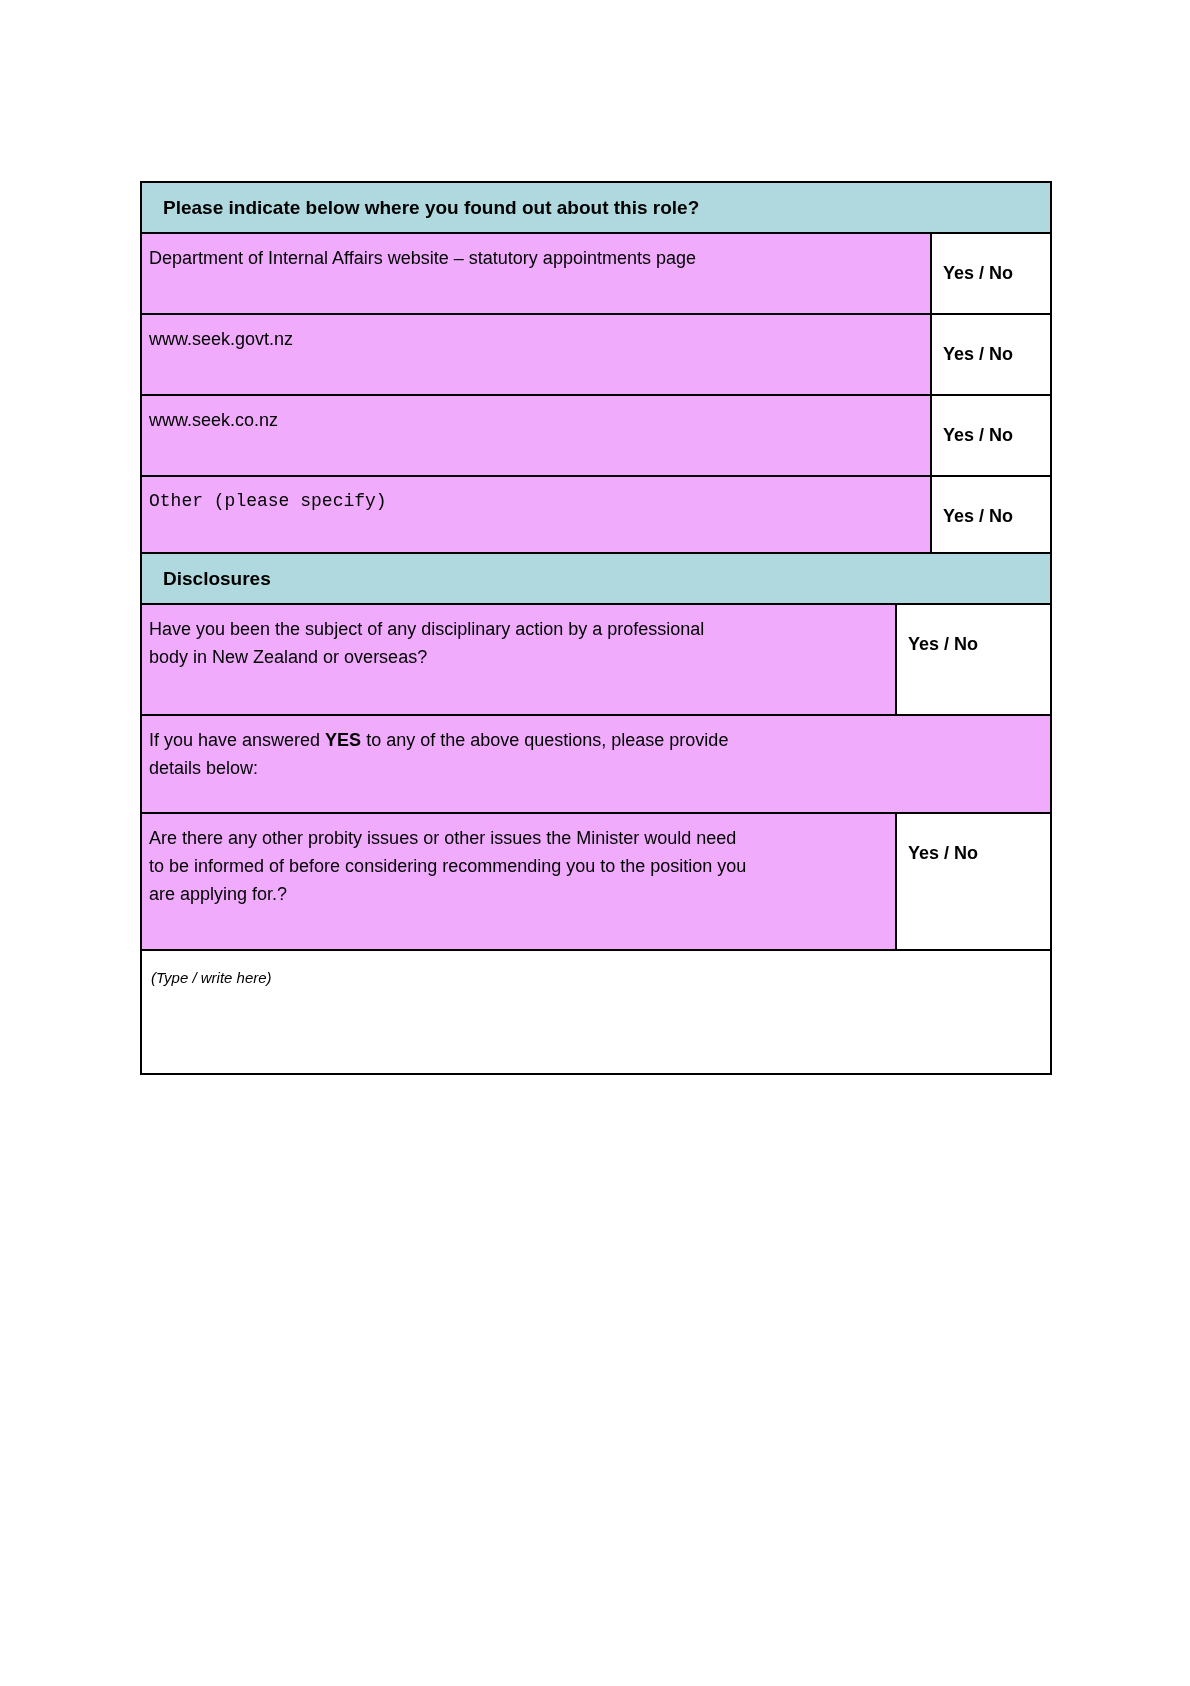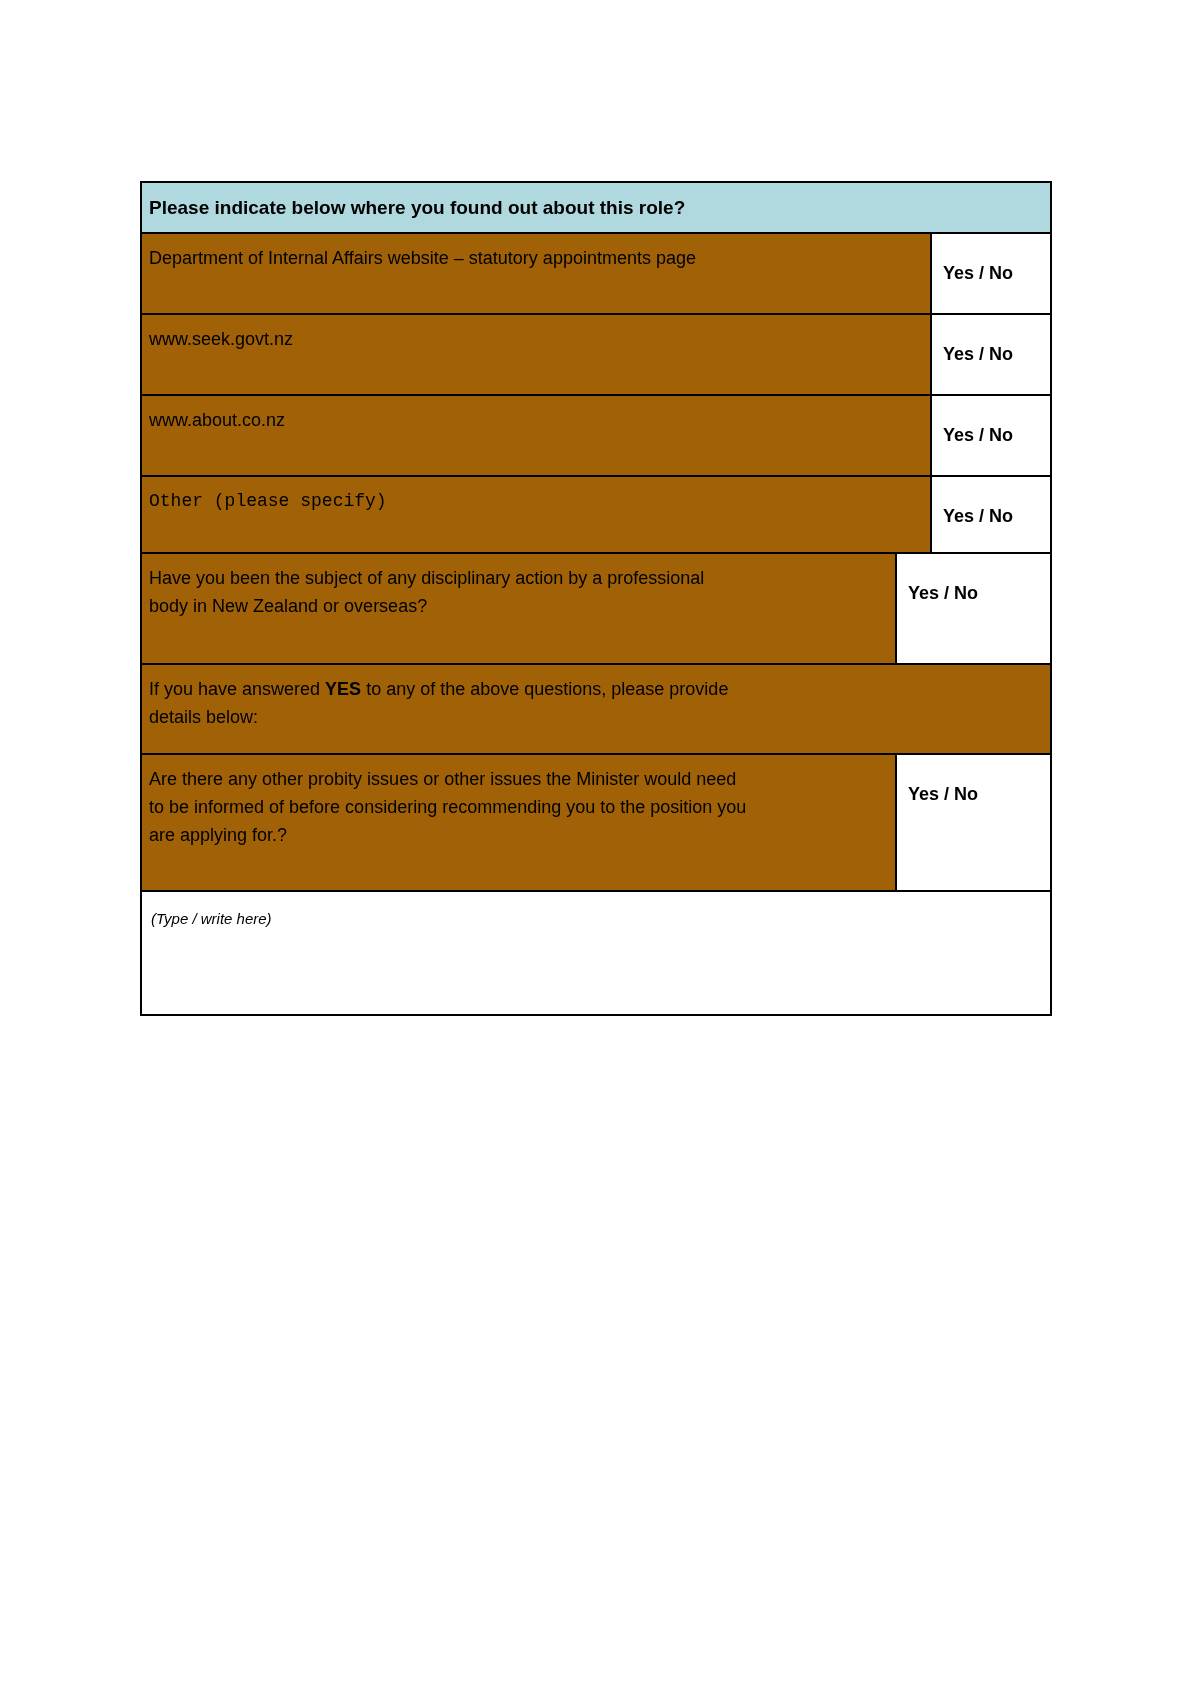--- a/index.html
+++ b/index.html
@@ -26,28 +26,28 @@
     font-size: 18px;
     line-height: 28px;
     vertical-align: top;
     overflow: hidden;
   }
   th.hdr {
     background: #afd9de;
     text-align: left;
     font-weight: bold;
     font-size: 19px;
-    padding: 0 8px 0 7px;
+    padding: 0 8px 0 21px;
     height: 49px;
     vertical-align: middle;
     margin-top: 37px;
   }
   td.q {
-    background: #a16207;
-    padding: 10px 10px 0 7px;
+    background: #f0abfc;
+    padding: 10px 10px 8px 7px;
     white-space: pre-line;
   }
   td.a {
     background: #ffffff;
     font-weight: bold;
     padding: 25px 4px 8px 11px;
   }
   .h50  { height: 46px; }
   .h98  { height: 94px; }
   .h80  { height: 76px; }
@@ -89,36 +89,39 @@
       </tr>
       <tr>
         <td class="q h50">Department of Internal Affairs website – statutory appointments page</td>
         <td class="a h50">Yes / No</td>
       </tr>
       <tr>
         <td class="q h50">www.seek.govt.nz</td>
         <td class="a h50">Yes / No</td>
       </tr>
       <tr>
-        <td class="q h50">www.about.co.nz</td>
+        <td class="q h50">www.seek.co.nz</td>
         <td class="a h50">Yes / No</td>
       </tr>
       <tr>
         <td class="q h98 other-cell"><span>Other (please specify)</span><div class="write-line"></div></td>
         <td class="a h98">Yes / No</td>
       </tr>
     </tbody>
   </table>
 
   <table class="tbl t2">
     <colgroup>
         <col style="width:755px">
         <col style="width:155px">
       </colgroup>
     <tbody>
+      <tr>
+        <th class="hdr" colspan="2">Disclosures</th>
+      </tr>
       <tr>
         <td class="q h80">Have you been the subject of any disciplinary action by a professional
 body in New Zealand or overseas?</td>
         <td class="a h80">Yes / No</td>
       </tr>
       <tr>
         <td class="q h82" colspan="2"><span>If you have answered </span><span class="bold-inline">YES</span><span> to any of the above questions, please provide
 details below:</span></td>
       </tr>
       <tr>

